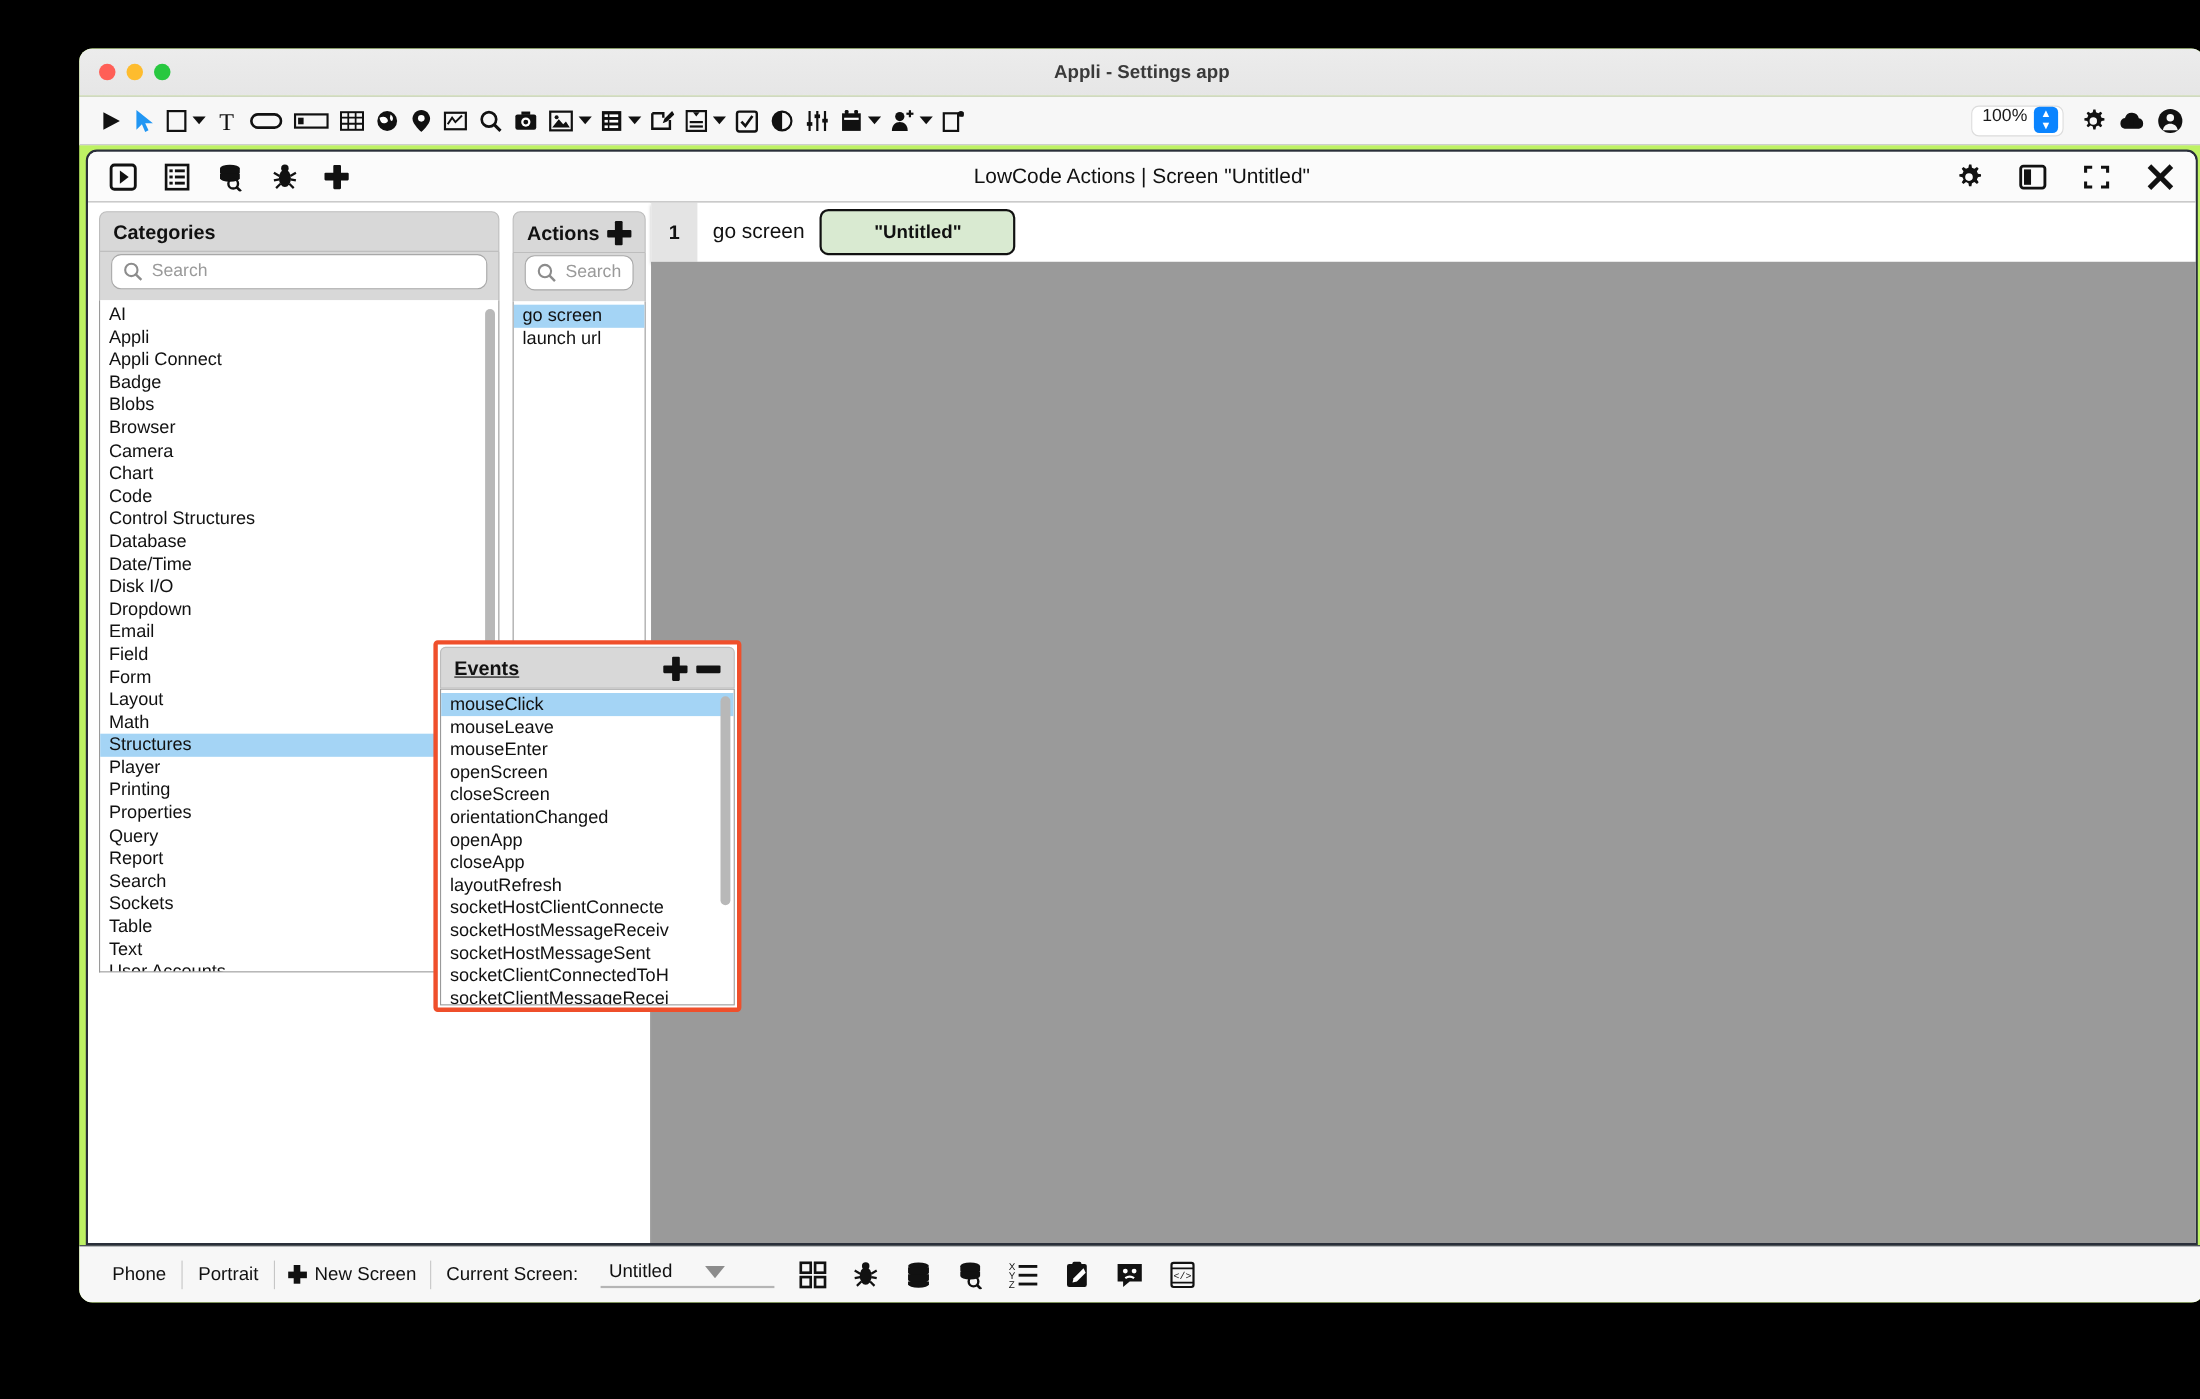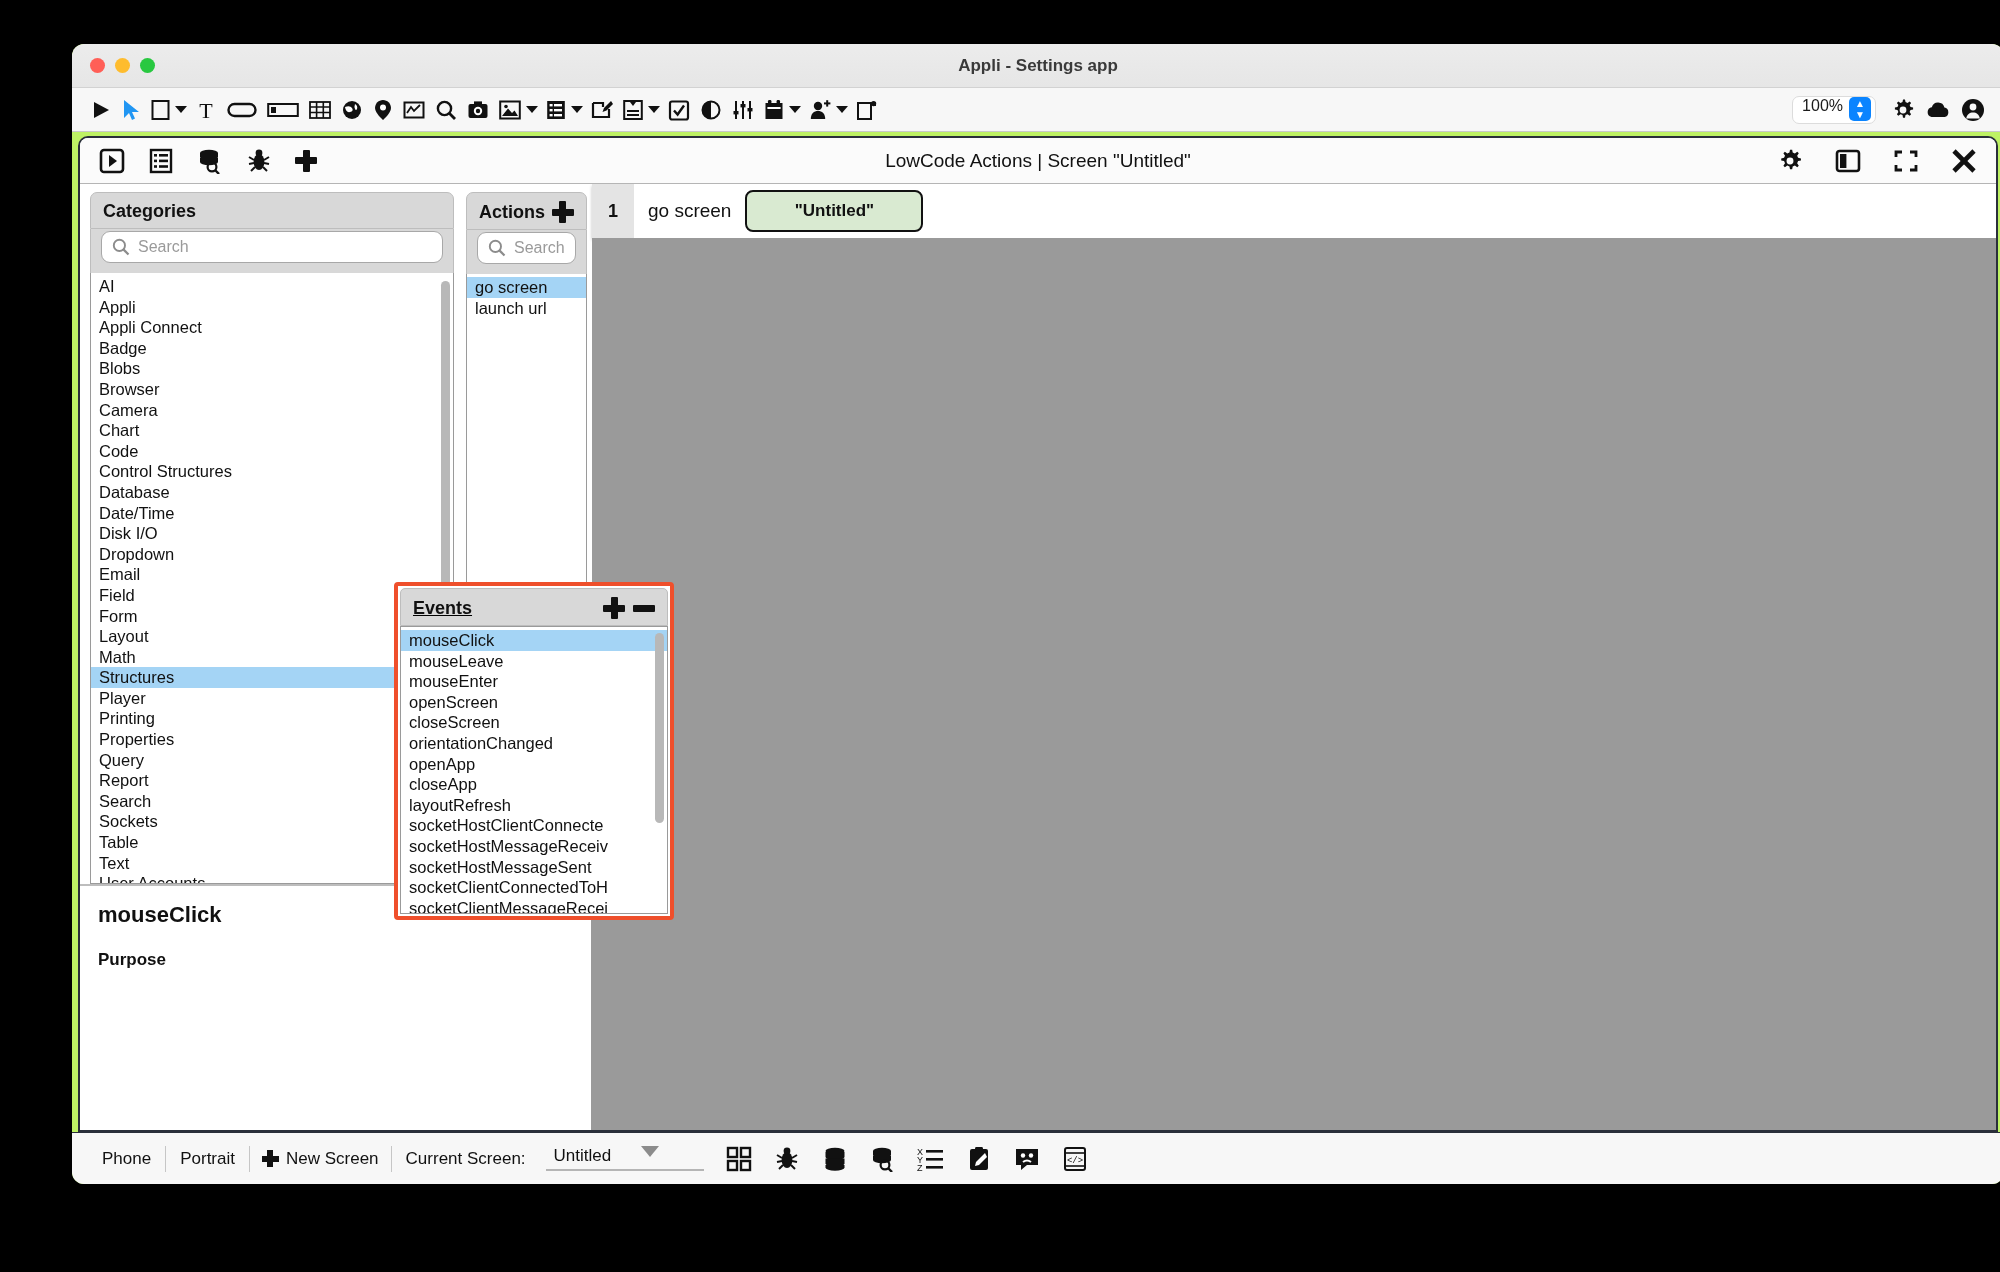--- a/index.html
+++ b/index.html
@@ -110,21 +110,21 @@
   #lowcode-title {
     position: absolute; left: 0; right: 0; text-align: center;
     font-size: 19px; color: #111; pointer-events: none;
   }
 
   #lowcode-body { flex: 1 1 auto; display: flex; min-height: 0; }
 
   
   #left-column {
     width: 512px; flex: 0 0 512px;
-    display: flex; flex-direction: column;
+    display: flex; flex-direction: row;
     background: #fff;
     border-right: 1px solid #9a9a9a;
     min-height: 0;
     justify-content: space-between;
   }
   #left-top { display: flex; flex: 0 0 auto; height: 700px; }
 
   .pane {
     display: flex; flex-direction: column;
     background: #fff;
@@ -299,21 +299,21 @@
     background: #f7f7f7;
     display: flex; align-items: center;
     padding: 0 16px;
     gap: 0;
     border-top: 1px solid #2a2f3a;
   }
   .sb-text { font-size: 17px; color: #111; padding: 0 14px; }
   .sb-divider { width: 1px; height: 26px; background: #c6c6c6; }
   .sb-item { display: flex; align-items: center; gap: 7px; padding: 0 12px; }
   #current-screen-select {
-    display: flex; gap: 30px;
+    display: flex; align-items: center; gap: 30px;
     border-bottom: 2px solid #b5b5b5;
     padding: 0 8px 3px 8px;
     margin: 0 6px;
     min-width: 158px;
   }
   .sb-caret {
     width: 0; height: 0;
     border-left: 9px solid transparent;
     border-right: 9px solid transparent;
     border-top: 11px solid #8c8c8c;

